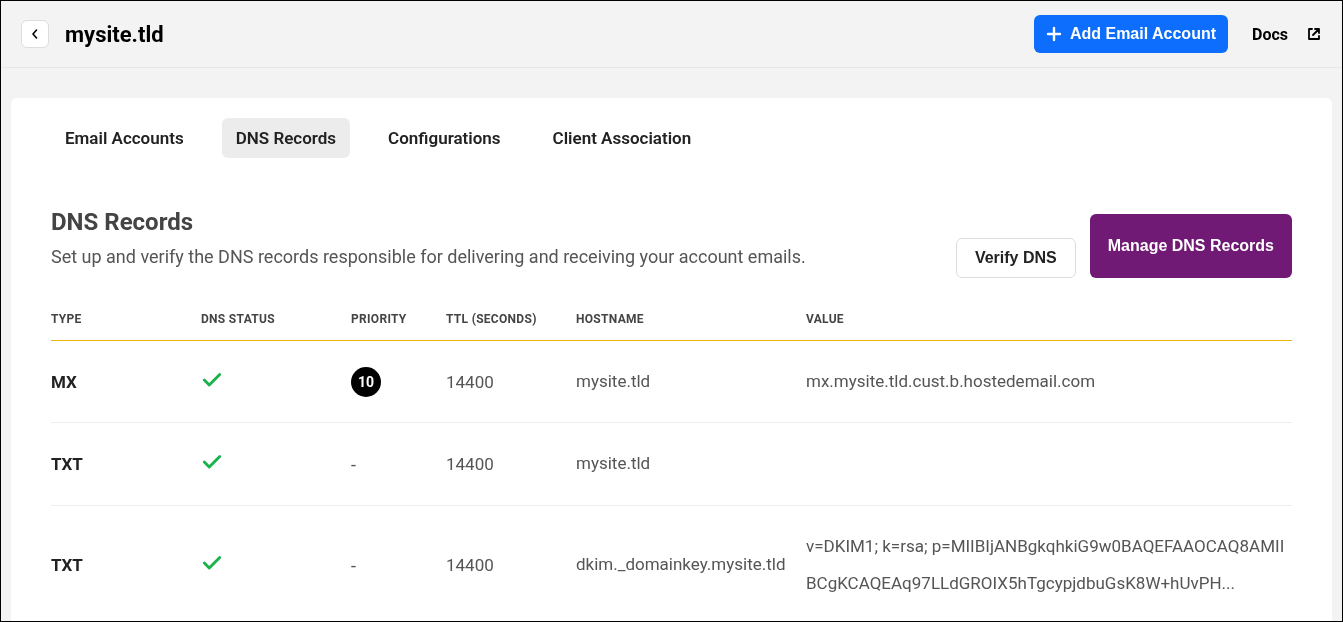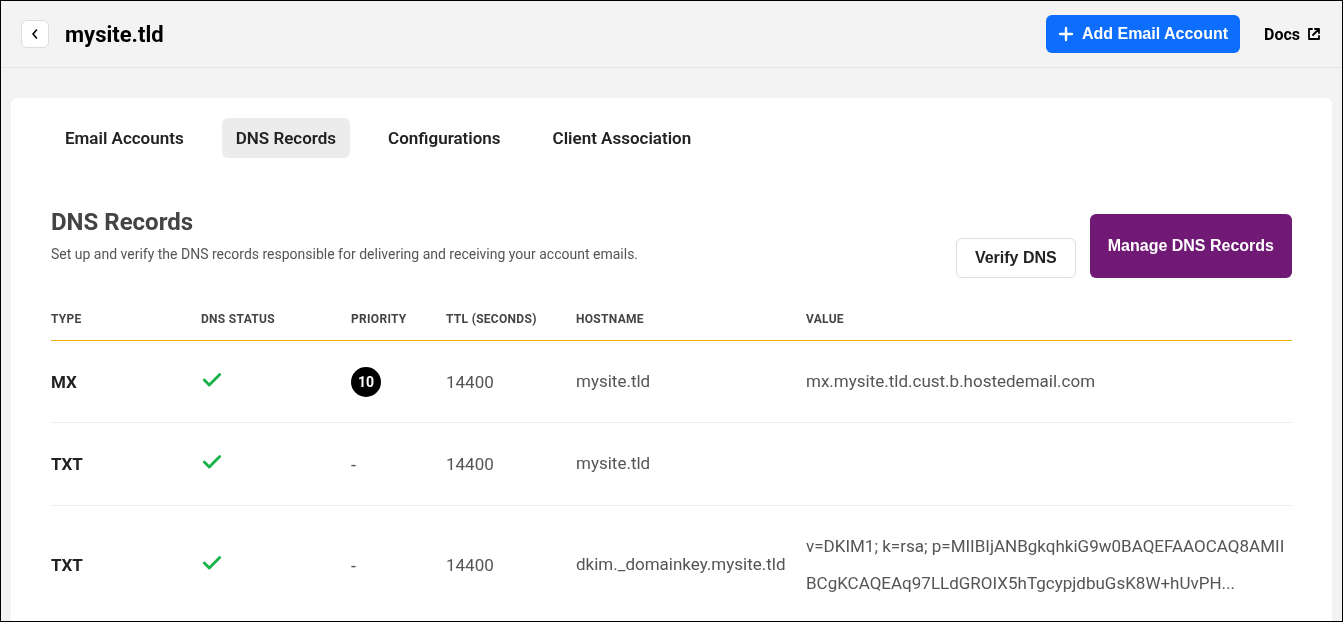--- a/index.html
+++ b/index.html
@@ -6,33 +6,33 @@
     body { font-family: -apple-system, BlinkMacSystemFont, "Segoe UI", Roboto, Arial, sans-serif; background: #fff; color: #333; width: 1343px; height: 622px; overflow: hidden; border: 1px solid #000; }
     
     .topbar { display: flex; align-items: center; justify-content: space-between; padding: 14px 20px; background: #f3f3f3; border-bottom: 1px solid #e6e6e6; }
     .topbar-left { display: flex; align-items: center; gap: 16px; }
     .back-btn { width: 28px; height: 28px; border: 1px solid #ddd; border-radius: 6px; background: #fff; display: flex; align-items: center; justify-content: center; cursor: pointer; }
     .back-btn svg { width: 10px; height: 10px; }
     .page-title { font-size: 22px; font-weight: 700; color: #000; }
     .topbar-right { display: flex; align-items: center; gap: 24px; }
     .primary-btn { background: #0d6efd; color: #fff; border: none; border-radius: 6px; padding: 10px 12px; font-size: 16px; font-weight: 700; cursor: pointer; display: flex; align-items: center; gap: 8px; text-align: center; }
     .primary-btn svg { width: 16px; height: 16px; }
-    .docs-link { color: #000; font-weight: 700; font-size: 16px; display: flex; align-items: center; gap: 6px; cursor: pointer; }
+    .docs-link { color: #000; font-weight: 700; font-size: 16px; display: flex; align-items: center; gap: 18px; cursor: pointer; }
     .docs-link svg { width: 16px; height: 16px; }
 
     .content-wrap { padding: 30px 10px 0 10px; background: #f3f3f3; }
     .card { background: #fff; border-radius: 6px; padding: 0 40px 30px 40px; }
 
     .tabs { display: flex; gap: 24px; padding-top: 20px; }
     .tab { padding: 10px 14px; border-radius: 6px; font-size: 17px; font-weight: 600; color: #222; cursor: pointer; }
     .tab.active { background: #ececec; }
 
     .section-head { display: flex; align-items: flex-start; justify-content: space-between; margin-top: 50px; }
     .section-title { font-size: 24px; font-weight: 700; color: #444; margin-bottom: 10px; }
-    .section-desc { font-size: 14px; color: #555; }
+    .section-desc { font-size: 18px; color: #555; }
     .section-actions { display: flex; gap: 14px; margin-top: 6px; }
     .outline-btn { background: #fff; border: 1px solid #ddd; border-radius: 6px; padding: 10px 18px; font-size: 16px; font-weight: 700; cursor: pointer; color: #222; margin-top: 24px; }
     .dark-btn { background: #701a75; color: #fff; border: none; border-radius: 6px; padding: 10px 18px; font-size: 16px; font-weight: 700; cursor: pointer; }
 
     .table { margin-top: 34px; width: 100%; }
     .thead { display: grid; grid-template-columns: 150px 150px 95px 130px 230px 1fr; font-size: 12px; font-weight: 700; color: #444; letter-spacing: .3px; padding-bottom: 14px; border-bottom: 1px solid #eab308; }
     .trow { display: grid; grid-template-columns: 150px 150px 95px 130px 230px 1fr; align-items: center; padding: 22px 0; border-bottom: 1px solid #eee; }
     .type-cell { font-weight: 700; color: #222; font-size: 17px; }
     .status-cell svg { width: 22px; height: 22px; }
     .priority-badge { background: #000; color: #fff; border-radius: 50%; width: 30px; height: 30px; display: inline-flex; align-items: center; justify-content: center; font-size: 14px; font-weight: 700; }

